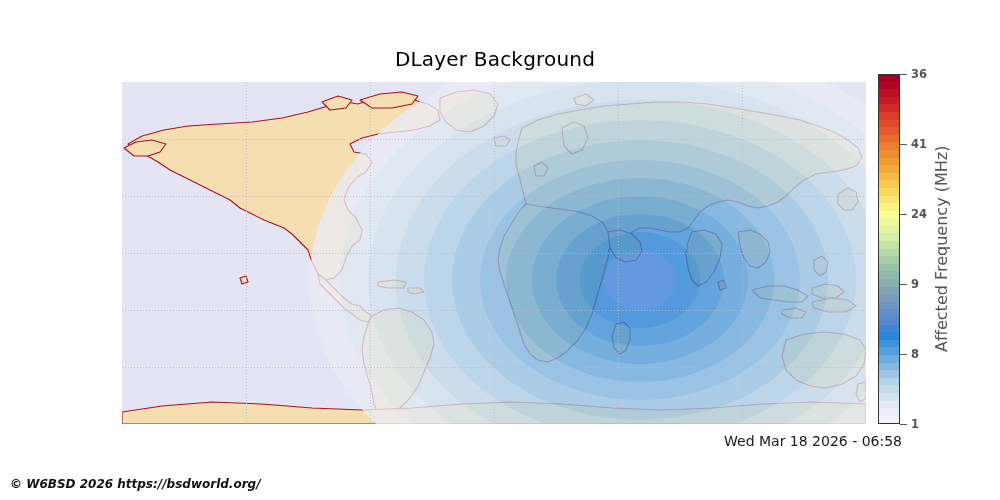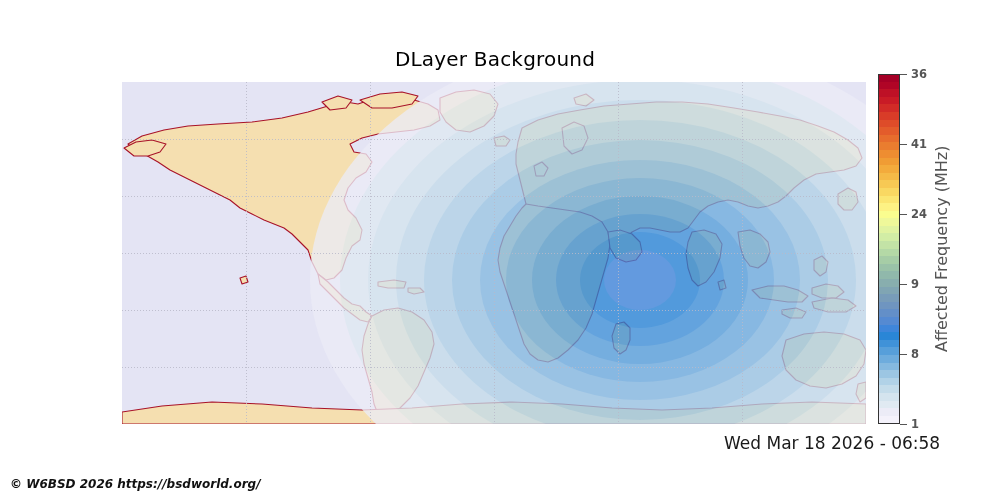--- a/index.html
+++ b/index.html
@@ -142,21 +142,21 @@
     left: 122px;
     top: 428px;
     font-size: 11.5px;
     color: #1a1a1a;
     line-height: 15px;
   }
   #timestamp {
     position: absolute;
     left: 724px;
     top: 433px;
-    font-size: 17px;
+    font-size: 14px;
     color: #1a1a1a;
     white-space: nowrap;
   }
   #copyright {
     position: absolute;
     left: 10px;
     top: 477px;
     font-size: 12px;
     font-style: italic;
     font-weight: bold;

